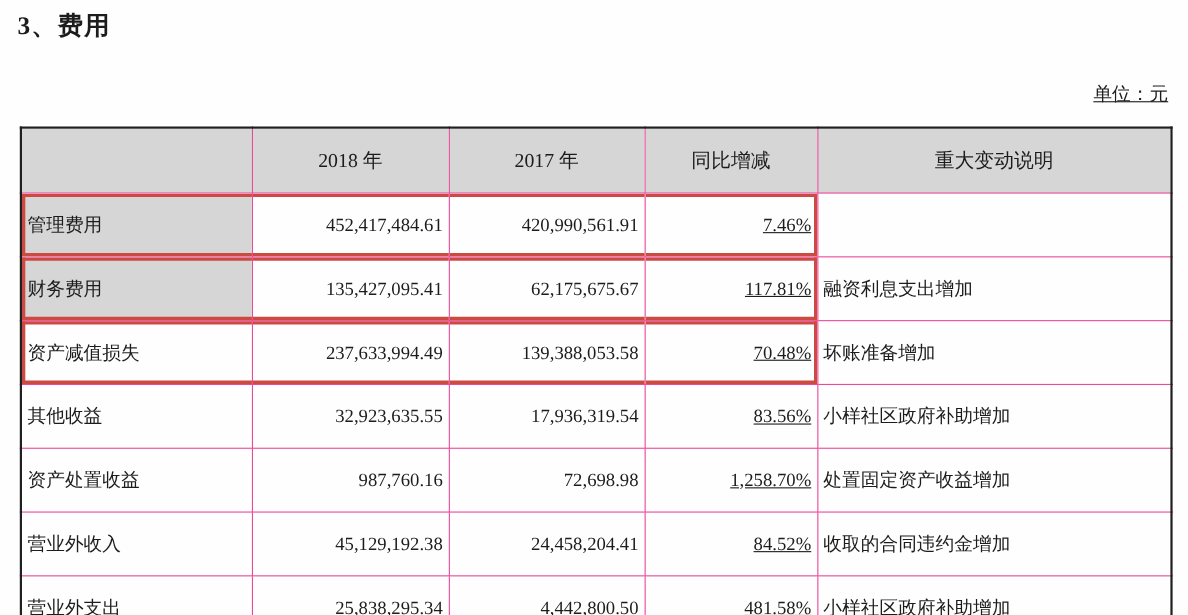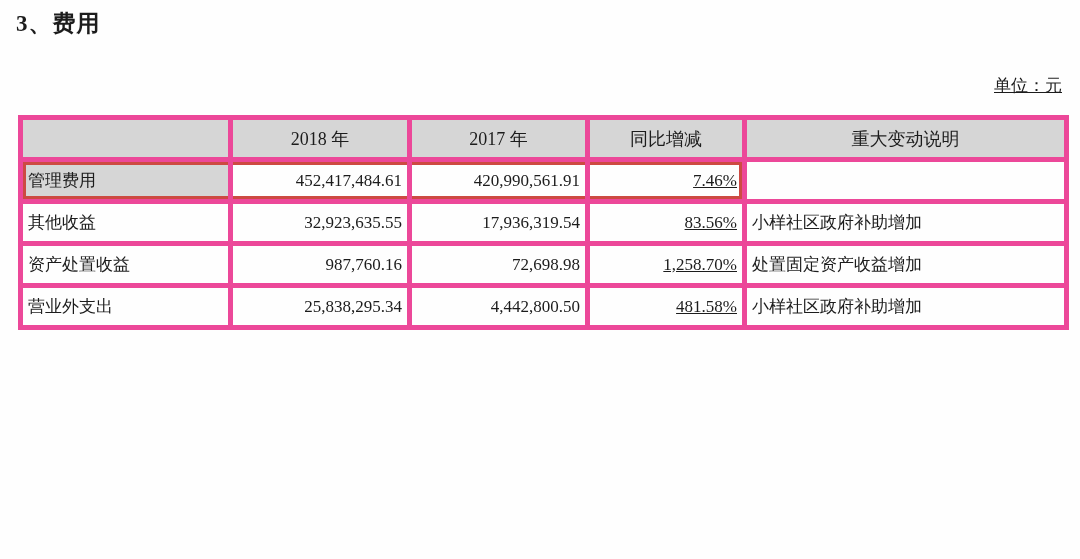--- a/index.html
+++ b/index.html
@@ -22,22 +22,22 @@
     text-decoration:underline;
   }
   table.fin{
     position:absolute;left:18px;top:115px;
     border-collapse:collapse;
     table-layout:fixed;
     width:1046px;
     font-size:17px;
   }
   table.fin th,table.fin td{
-    border:5px solid #ec4899;
-    padding:0 5px;
+    border:1px solid #ec4899;
+    padding:17px 5px;
     height:42px;
     overflow:hidden;
     white-space:nowrap;
     box-sizing:border-box;
   }
   table.fin{border:2px solid #1f1f1f;}
   table.fin th{
     background:#d6d6d6;
     font-weight:normal;
     text-align:center;
@@ -88,35 +88,56 @@
       </tr>
     </thead>
     <tbody id="tbody">
         <tr class="hl">
       <td class="lbl shaded">管理费用</td>
       <td class="num">452,417,484.61</td>
       <td class="num">420,990,561.91</td>
       <td class="chg">7.46%</td>
       <td class="note"></td>
     </tr>
+        <tr class="hl">
+      <td class="lbl shaded">财务费用</td>
+      <td class="num">135,427,095.41</td>
+      <td class="num">62,175,675.67</td>
+      <td class="chg">117.81%</td>
+      <td class="note">融资利息支出增加</td>
+    </tr>
+        <tr class="hl">
+      <td class="lbl">资产减值损失</td>
+      <td class="num">237,633,994.49</td>
+      <td class="num">139,388,053.58</td>
+      <td class="chg">70.48%</td>
+      <td class="note">坏账准备增加</td>
+    </tr>
         <tr>
       <td class="lbl">其他收益</td>
       <td class="num">32,923,635.55</td>
       <td class="num">17,936,319.54</td>
       <td class="chg">83.56%</td>
       <td class="note">小样社区政府补助增加</td>
     </tr>
         <tr>
       <td class="lbl">资产处置收益</td>
       <td class="num">987,760.16</td>
       <td class="num">72,698.98</td>
       <td class="chg">1,258.70%</td>
       <td class="note">处置固定资产收益增加</td>
     </tr>
         <tr>
+      <td class="lbl">营业外收入</td>
+      <td class="num">45,129,192.38</td>
+      <td class="num">24,458,204.41</td>
+      <td class="chg">84.52%</td>
+      <td class="note">收取的合同违约金增加</td>
+    </tr>
+        <tr>
       <td class="lbl">营业外支出</td>
       <td class="num">25,838,295.34</td>
       <td class="num">4,442,800.50</td>
       <td class="chg">481.58%</td>
       <td class="note">小样社区政府补助增加</td>
     </tr>
       </tbody>
   </table>
 
 </div>

